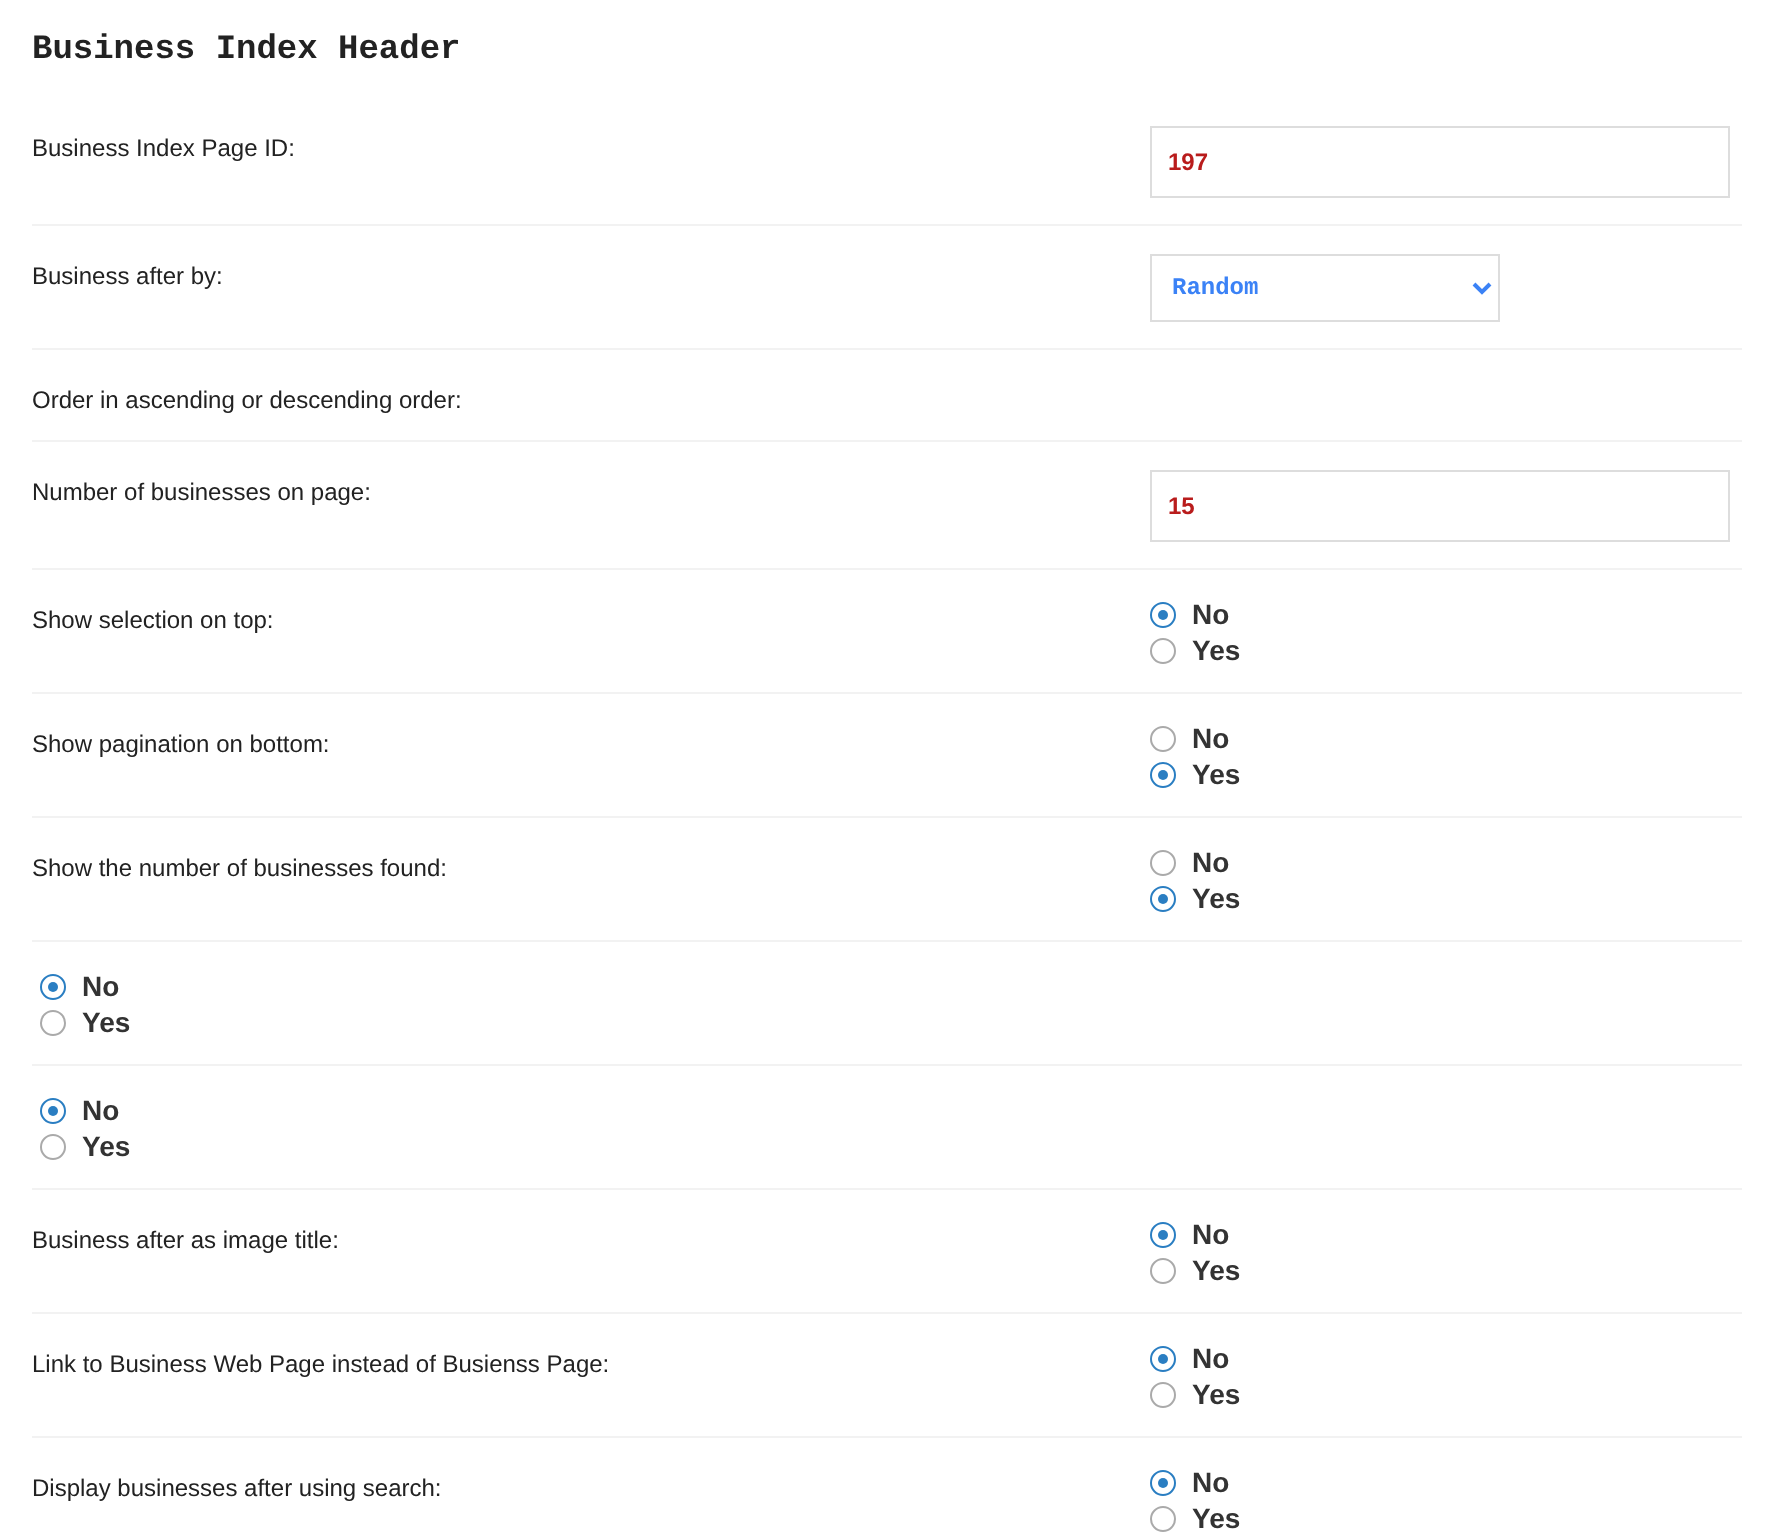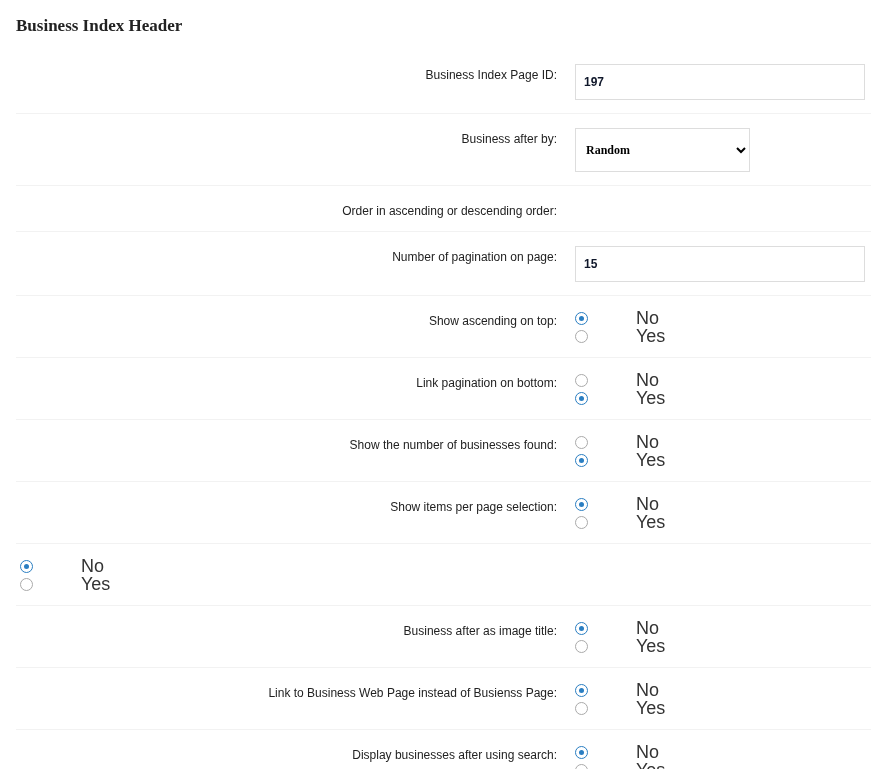--- a/index.html
+++ b/index.html
@@ -6,62 +6,62 @@
   body {
     margin: 0;
     padding: 12px 16px;
     font-family: Verdana, Geneva, sans-serif;
     font-size: 12px;
     color: #333;
     background: #fff;
     width: 887px;
   }
   h3.section-title {
-    font-family: Liberation Serif, serif;
+    font-family: Liberation Mono, monospace;
     font-size: 17px;
     font-weight: bold;
     color: #222;
     margin: 4px 0 14px 0;
   }
   .form-row {
     display: flex;
     align-items: flex-start;
     padding: 14px 0 13px 0;
     border-bottom: 1px solid #f2f2f2;
   }
   .form-row:last-child { border-bottom: none; }
   .row-label {
     flex: 0 0 555px;
-    text-align: right;
+    text-align: left;
     padding-right: 14px;
     color: #222;
     font-size: 12px;
     padding-top: 4px;
   }
   .row-control {
     flex: 1 1 auto;
     padding-left: 4px;
   }
   input[type="text"] {
     width: 290px;
     height: 26px;
     border: 1px solid #ddd;
     font-family: Verdana, Geneva, sans-serif;
     font-size: 12px;
     font-weight: bold;
-    color: #0f172a;
+    color: #b91c1c;
     padding: 17px 8px;
   }
   select {
-    height: 44px;
+    height: 34px;
     border: 1px solid #ddd;
-    font-family: Liberation Serif, serif;
-    font-size: 12px;
-    font-weight: bold;
-    color: #000000;
+    font-family: Liberation Mono, monospace;
+    font-size: 12px;
+    font-weight: bold;
+    color: #3b82f6;
     background: #fff;
     padding: 2px 4px 2px 6px;
   }
   select.wide { width: 175px; }
   .radio-group { display: flex; flex-direction: column; gap: 2px; }
   .radio-line { display: flex; align-items: center; line-height: 16px; }
   .radio {
     width: 13px; height: 13px;
     border: 1px solid #aaa;
     border-radius: 50%;
@@ -74,24 +74,23 @@
   }
   .radio.checked { border-color: #2a7ec2; }
   .radio .dot {
     width: 5px; height: 5px;
     border-radius: 50%;
     background: #2a7ec2;
     display: none;
   }
   .radio.checked .dot { display: block; }
   .radio-label {
-    font-weight: normal;
+    font-weight: bold;
     color: #333;
-    font-size: 18px;
-    margin-left: 40px;
+    font-size: 14px;
   }
 </style>
 </head>
 <body>
 
 <h3 class="section-title">Business Index Header</h3>
 
 <div class="form-row">
   <div class="row-label">Business Index Page ID:</div>
   <div class="row-control">
@@ -106,46 +105,46 @@
       <option>Random</option>
     </select>
   </div>
 </div>
 
 <div class="form-row">
   <div class="row-label">Order in ascending or descending order:</div>
 </div>
 
 <div class="form-row">
-  <div class="row-label">Number of pagination on page:</div>
+  <div class="row-label">Number of businesses on page:</div>
   <div class="row-control">
     <input type="text" value="15" style="">
   </div>
 </div>
 
 <div class="form-row">
-  <div class="row-label">Show ascending on top:</div>
-  <div class="row-control">
-    <div class="radio-group">
-      <div class="radio-line">
-          <span class="radio checked">
-            <span class="dot"></span>
-          </span>
-          <span class="radio-label">No</span>
-        </div>
-      <div class="radio-line">
-          <span class="radio"></span>
-          <span class="radio-label">Yes</span>
-        </div>
-    </div>
-  </div>
-</div>
-
-<div class="form-row">
-  <div class="row-label">Link pagination on bottom:</div>
+  <div class="row-label">Show selection on top:</div>
+  <div class="row-control">
+    <div class="radio-group">
+      <div class="radio-line">
+          <span class="radio checked">
+            <span class="dot"></span>
+          </span>
+          <span class="radio-label">No</span>
+        </div>
+      <div class="radio-line">
+          <span class="radio"></span>
+          <span class="radio-label">Yes</span>
+        </div>
+    </div>
+  </div>
+</div>
+
+<div class="form-row">
+  <div class="row-label">Show pagination on bottom:</div>
   <div class="row-control">
     <div class="radio-group">
       <div class="radio-line">
           <span class="radio"></span>
           <span class="radio-label">No</span>
         </div>
       <div class="radio-line">
           <span class="radio checked">
             <span class="dot"></span>
           </span>
@@ -167,21 +166,20 @@
           <span class="radio checked">
             <span class="dot"></span>
           </span>
           <span class="radio-label">Yes</span>
         </div>
     </div>
   </div>
 </div>
 
 <div class="form-row">
-  <div class="row-label">Show items per page selection:</div>
   <div class="row-control">
     <div class="radio-group">
       <div class="radio-line">
           <span class="radio checked">
             <span class="dot"></span>
           </span>
           <span class="radio-label">No</span>
         </div>
       <div class="radio-line">
           <span class="radio"></span>

